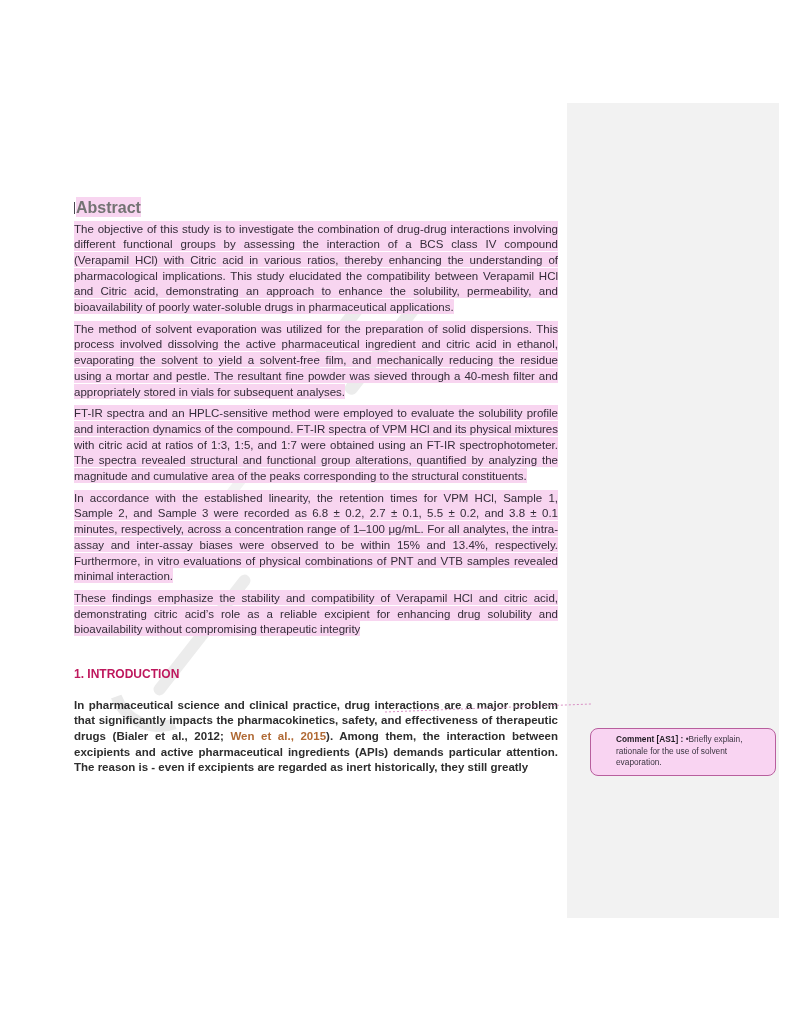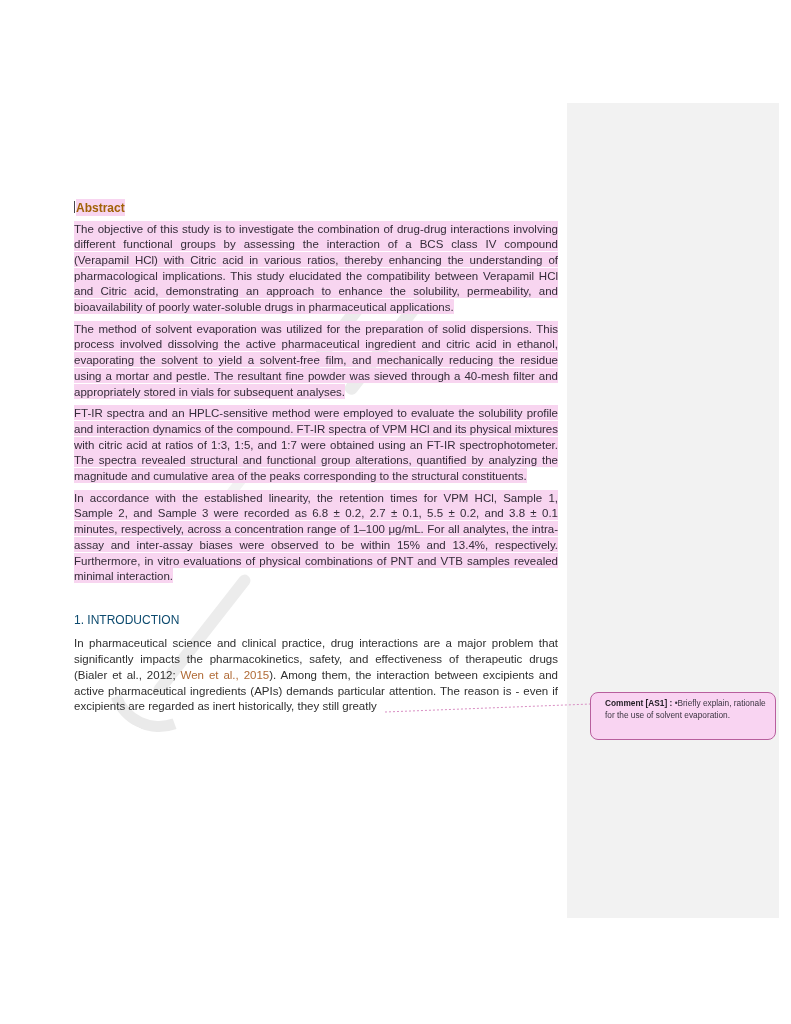--- a/index.html
+++ b/index.html
@@ -16,41 +16,41 @@
   .wm-bar{background:rgba(150,150,150,0.18);border-radius:6px;}
   .wm-arc{border:11px solid transparent;border-bottom-color:rgba(150,150,150,0.20);border-radius:50%;}
   .doc{
     position:absolute;left:74px;top:176px;width:484px;
   }
   h1{
     margin:0;font-size:13px;line-height:22px;text-align:center;color:#161616;
     font-weight:bold;
   }
   h2{
-    margin:23px 0 0 0;font-size:12px;line-height:16px;color:#a16207;font-weight:bold;
+    margin:23px 0 0 0;font-size:16px;line-height:16px;color:#737373;font-weight:bold;
   }
   h3{
-    margin:28px 0 8px 0;font-size:12px;line-height:16px;color:#0c4a6e;font-weight:normal;
+    margin:28px 0 16px 0;font-size:12px;line-height:16px;color:#be185d;font-weight:bold;
   }
   p{
     margin:6px 0 0 0;font-size:11.5px;line-height:15.7px;
     text-align:justify;color:#332c38;
   }
   p.first{}
-  p.intro{margin-top:0;color:#2e2e2e;}
+  p.intro{margin-top:0;color:#2e2e2e;font-weight:bold;}
   .hl{background:#f8d5f0;padding:1.5px 0;}
   .caret{
     display:inline-block;width:1px;height:12px;background:#4a4450;
     margin-right:1px;vertical-align:-2px;
   }
   .citation{color:#b06a35;}
   .comment-box{
-    position:absolute;left:590px;top:692px;width:186px;min-height:48px;
+    position:absolute;left:590px;top:728px;width:186px;min-height:48px;
     background:#f9d4f2;border:1px solid #b85f9e;border-radius:8px;
-    padding:5px 7px 6px 14px;box-sizing:border-box;
+    padding:5px 7px 6px 25px;box-sizing:border-box;
     font-size:8.3px;line-height:11.5px;color:#3a3440;
   }
   .cb-label{font-weight:bold;color:#1f1b22;}
   .connector{position:absolute;left:383px;top:698px;}
 </style>
 </head>
 <body>
 
 <div class="margin-panel"></div>
 
@@ -61,20 +61,21 @@
 <div class="wm wm-bar" style="left:248px;top:420px;width:10px;height:90px;transform:rotate(38deg);opacity:.6;"></div>
 
 <div class="doc">
 
   <h2><span class="caret"></span><span class="hl">Abstract</span></h2>
 
   <p class="first"><span class="hl">The objective of this study is to investigate the combination of drug-drug interactions involving different functional groups by assessing the interaction of a BCS class IV compound (Verapamil HCl) with Citric acid in various ratios, thereby enhancing the understanding of pharmacological implications. This study elucidated the compatibility between Verapamil HCl and Citric acid, demonstrating an approach to enhance the solubility, permeability, and bioavailability of poorly water-soluble drugs in pharmaceutical applications.</span></p>
   <p><span class="hl">The method of solvent evaporation was utilized for the preparation of solid dispersions. This process involved dissolving the active pharmaceutical ingredient and citric acid in ethanol, evaporating the solvent to yield a solvent-free film, and mechanically reducing the residue using a mortar and pestle. The resultant fine powder was sieved through a 40-mesh filter and appropriately stored in vials for subsequent analyses.</span></p>
   <p><span class="hl">FT-IR spectra and an HPLC-sensitive method were employed to evaluate the solubility profile and interaction dynamics of the compound. FT-IR spectra of VPM HCl and its physical mixtures with citric acid at ratios of 1:3, 1:5, and 1:7 were obtained using an FT-IR spectrophotometer. The spectra revealed structural and functional group alterations, quantified by analyzing the magnitude and cumulative area of the peaks corresponding to the structural constituents.</span></p>
   <p><span class="hl">In accordance with the established linearity, the retention times for VPM HCl, Sample 1, Sample 2, and Sample 3 were recorded as 6.8 ± 0.2, 2.7 ± 0.1, 5.5 ± 0.2, and 3.8 ± 0.1 minutes, respectively, across a concentration range of 1–100 μg/mL. For all analytes, the intra-assay and inter-assay biases were observed to be within 15% and 13.4%, respectively. Furthermore, in vitro evaluations of physical combinations of PNT and VTB samples revealed minimal interaction.</span></p>
+  <p><span class="hl">These findings emphasize the stability and compatibility of Verapamil HCl and citric acid, demonstrating citric acid’s role as a reliable excipient for enhancing drug solubility and bioavailability without compromising therapeutic integrity</span></p>
 
   <h3>1. INTRODUCTION</h3>
 
   <p class="intro"><span>In pharmaceutical science and clinical practice, drug interactions are a major problem that significantly impacts the pharmacokinetics, safety, and effectiveness of therapeutic drugs (Bialer et al., 2012; </span><span class="citation">Wen et al., 2015</span><span>). Among them, the interaction between excipients and active pharmaceutical ingredients (APIs) demands particular attention. The reason is - even if excipients are regarded as inert historically, they still greatly</span></p>
 </div>
 
 <svg class="connector" width="212" height="18" xmlns="http://www.w3.org/2000/svg">
   <line x1="2" y1="14" x2="208" y2="6" stroke="#d98fc4" stroke-width="1" stroke-dasharray="2,2"></line>
 </svg>
 

